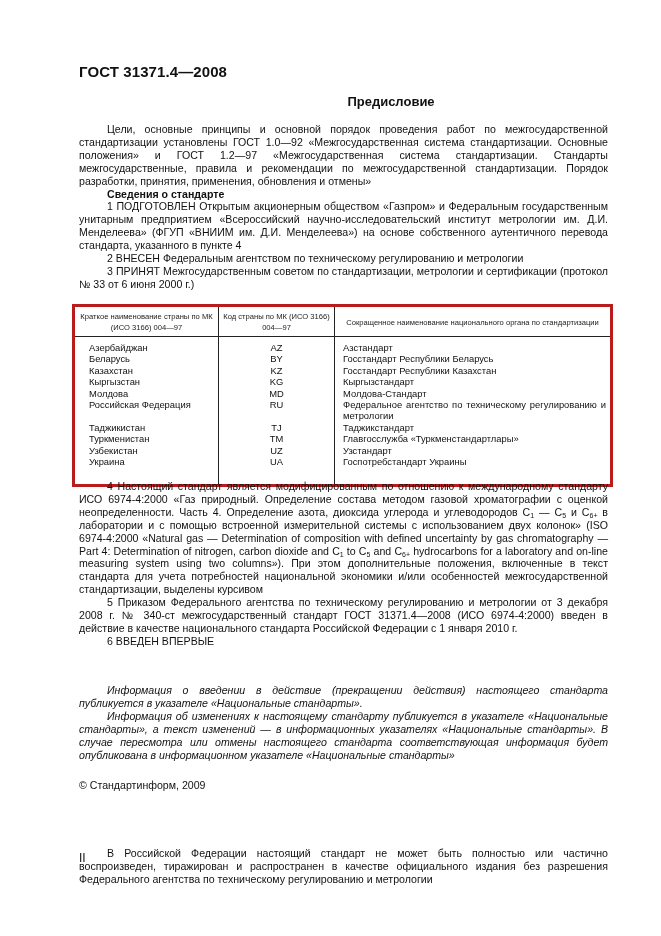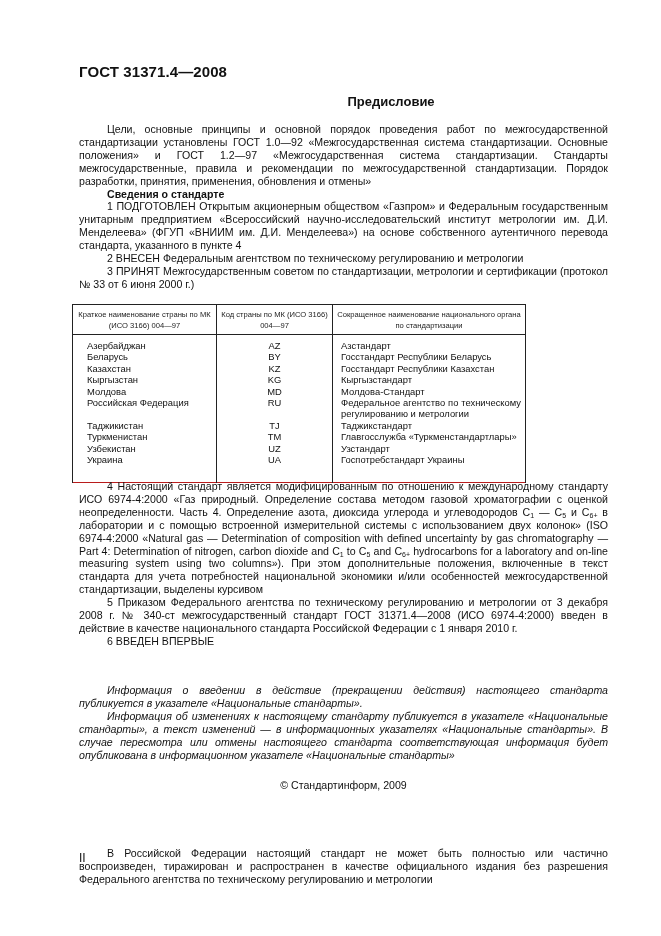--- a/index.html
+++ b/index.html
@@ -10,35 +10,35 @@
   }
   .page { position: absolute; left: 79px; top: 0; width: 529px; }
   .hdr { position: absolute; left: 79px; top: 66px; font-weight: bold; font-size: 15px; letter-spacing: 0.1px; }
   .title { position: absolute; left: 0; right: 0; top: 96px; text-align: center; font-weight: bold; font-size: 13px; padding-left: 95px; }
   .block { position: absolute; left: 0; width: 529px; text-align: justify; }
   .p { margin: 0; text-indent: 28px; text-align: justify; }
   .bold { font-weight: bold; }
   .it { font-style: italic; }
   sub { font-size: 7px; vertical-align: -2px; line-height: 0; }
   table.votes {
-    position: absolute; left: -7px; top: 304px; width: 454px;
+    position: absolute; left: -7px; top: 304px; width: 541px;
     border-collapse: collapse; font-size: 9.4px; line-height: 11.4px;
-    border: 1px solid #b91c1c;
+    border: 3px solid #b91c1c;
   }
   table.votes th {
     font-weight: normal; font-size: 7.6px; line-height: 11px; text-align: center;
     border: 1px solid #222; padding: 4px 2px 3px 2px; color: #222;
   }
   table.votes td { padding: 0 2px; vertical-align: top; border-left: 1px solid #222; border-right: 1px solid #222; }
   table.votes td.c1 { padding-left: 14px; width: 127px; }
   table.votes td.c2 { text-align: center; width: 111px; }
   table.votes td.c3 { padding-left: 8px; padding-right: 4px; }
   table.votes tr.first td { padding-top: 5px; }
   table.votes tr.last td { padding-bottom: 17px; }
-  .right { text-align: center; }
+  .right { text-align: left; }
   .pagenum { position: absolute; left: 79px; top: 852px; font-size: 12px; }
 </style>
 </head>
 <body>
 
 <div class="hdr">ГОСТ  31371.4—2008</div>
 
 <div class="page">
   <div class="title">Предисловие</div>
 

